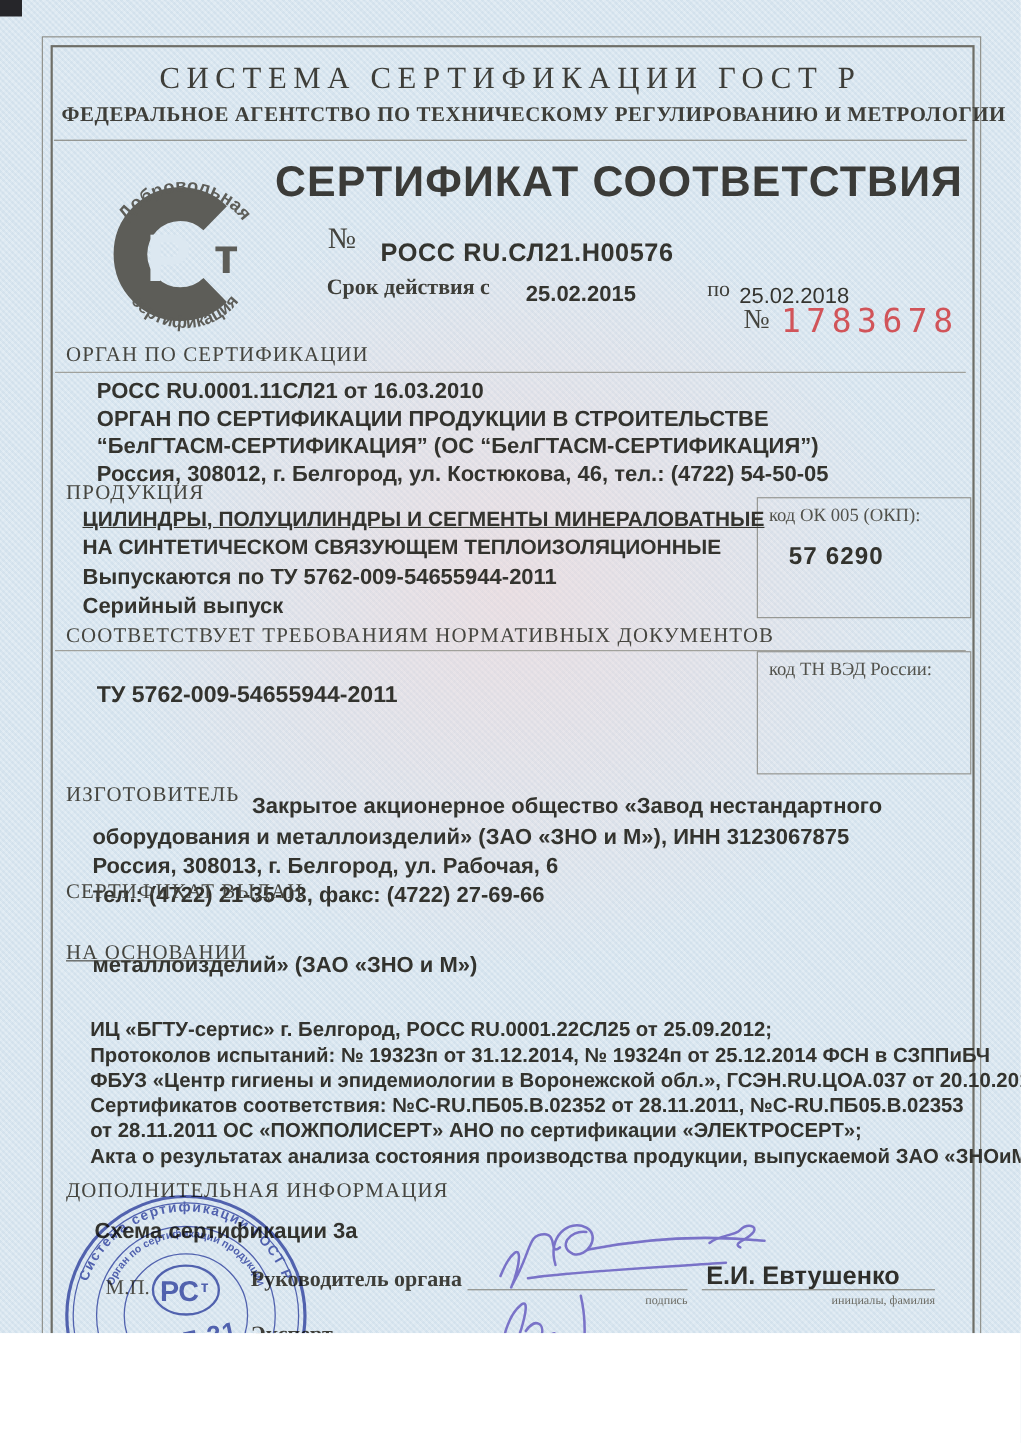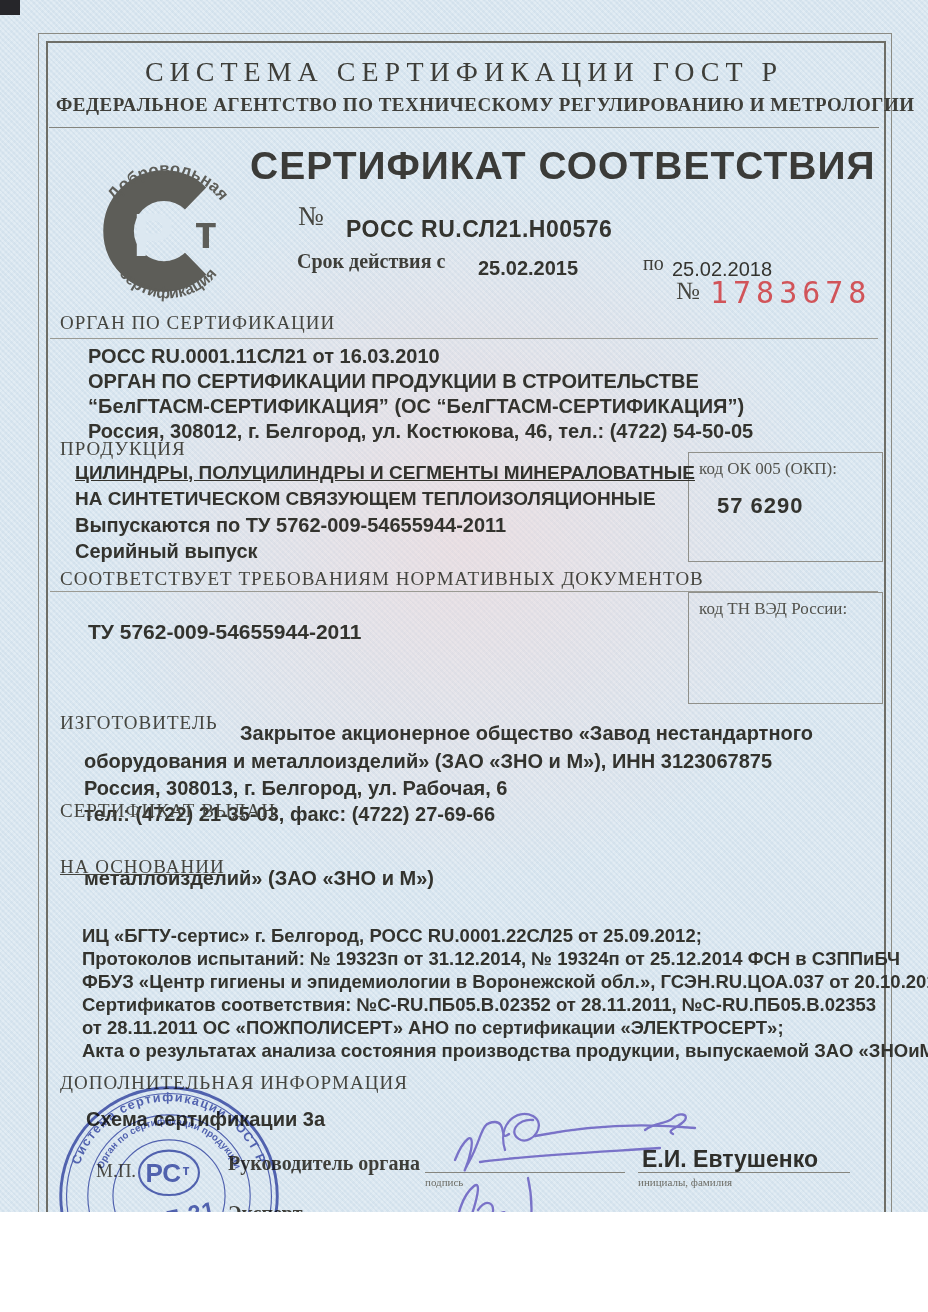--- a/index.html
+++ b/index.html
@@ -30,21 +30,21 @@
   .blank-num{font-family:"DejaVu Sans Mono",monospace;font-size:30px;letter-spacing:5px;color:#d15459;left:710px;top:275px;}
   .sec-label{font-family:"Liberation Serif",serif;font-size:19px;letter-spacing:1px;color:#45453f;}
   .rule{position:absolute;height:0;border-top:1px solid #9a9a93;}
   .cline{font-weight:bold;font-size:20px;color:#33332e;}
   .cline-sm{font-weight:bold;font-size:18.5px;color:#33332e;}
   .code-box{position:absolute;border:1px solid #90908a;}
   .code-box .cb-label{position:absolute;left:10px;top:6px;font-family:"Liberation Serif",serif;font-size:17px;color:#52524c;white-space:nowrap;}
   .code-box .cb-value{position:absolute;left:28px;top:40px;font-weight:bold;font-size:22px;letter-spacing:1px;color:#33332e;white-space:nowrap;}
   .sig-label{font-family:"Liberation Serif",serif;font-weight:bold;font-size:20px;color:#3e3e39;}
   .sig-line{position:absolute;height:0;border-top:1.2px solid #85857e;}
-  .sig-caption{position:absolute;font-family:"Liberation Serif",serif;font-size:11px;color:#6d6d66;text-align:left;white-space:nowrap;}
+  .sig-caption{position:absolute;font-family:"Liberation Serif",serif;font-size:11px;color:#6d6d66;text-align:right;white-space:nowrap;}
   .person{font-weight:bold;font-size:23px;color:#2f2f2b;}
   .footnote{font-family:"Liberation Serif",serif;font-size:19px;letter-spacing:0.5px;color:#3e3e39;left:56px;top:1240px;width:816px;text-align:center;}
   .fine-print{left:56px;top:1283px;width:816px;text-align:center;font-size:7px;color:#84848a;letter-spacing:0.2px;}
   .rst-logo{position:absolute;left:88px;top:144px;width:158px;height:178px;}
   .stamp{position:absolute;left:53px;top:1080px;width:232px;height:232px;opacity:0.86;mix-blend-mode:multiply;}
   .signatures{position:absolute;left:420px;top:1098px;width:300px;height:164px;opacity:0.9;}
   .mp{font-family:"Liberation Serif",serif;font-size:19px;color:#4c4c46;left:96px;top:1160px;}
 </style>
 </head>
 <body>
@@ -103,21 +103,21 @@
   <div class="abs cline" style="left:75px;top:540px;">Серийный выпуск</div>
 
   <div class="abs sec-label" style="left:60px;top:568px;">СООТВЕТСТВУЕТ ТРЕБОВАНИЯМ НОРМАТИВНЫХ ДОКУМЕНТОВ</div>
   <div class="rule" style="left:50px;top:591px;width:828px;"></div>
   <div class="code-box" style="left:688px;top:592px;width:193px;height:110px;">
     <div class="cb-label">код ТН ВЭД России:</div>
   </div>
   <div class="abs cline" style="left:88px;top:620px;font-size:21px;">ТУ 5762-009-54655944-2011</div>
 
   <div class="abs sec-label" style="left:60px;top:712px;">ИЗГОТОВИТЕЛЬ</div>
-  <div class="abs cline" style="left:240px;top:722px;">Закрытое акционерное общество «Завод нестандартного</div>
+  <div class="abs cline" style="left:229px;top:722px;">Закрытое акционерное общество «Завод нестандартного</div>
   <div class="abs cline" style="left:84px;top:750px;">оборудования и металлоизделий» (ЗАО «ЗНО и М»), ИНН 3123067875</div>
   <div class="abs cline" style="left:84px;top:777px;">Россия, 308013, г. Белгород, ул. Рабочая, 6</div>
   <div class="abs cline" style="left:84px;top:803px;text-align:center;">тел.: (4722) 21-35-03, факс: (4722) 27-69-66</div>
 
   <div class="abs sec-label" style="left:60px;top:800px;">СЕРТИФИКАТ ВЫДАН</div>
   <div class="abs cline" style="left:84px;top:867px;">металлоизделий» (ЗАО «ЗНО и М»)</div>
 
   <div class="abs sec-label" style="left:60px;top:856px;text-decoration:underline;">НА ОСНОВАНИИ</div>
   <div class="abs cline-sm" style="left:82px;top:925px;">ИЦ «БГТУ-сертис» г. Белгород, РОСС RU.0001.22СЛ25 от 25.09.2012;</div>
   <div class="abs cline-sm" style="left:82px;top:948px;">Протоколов испытаний: № 19323п от 31.12.2014,  № 19324п от 25.12.2014 ФСН в СЗППиБЧ</div>

